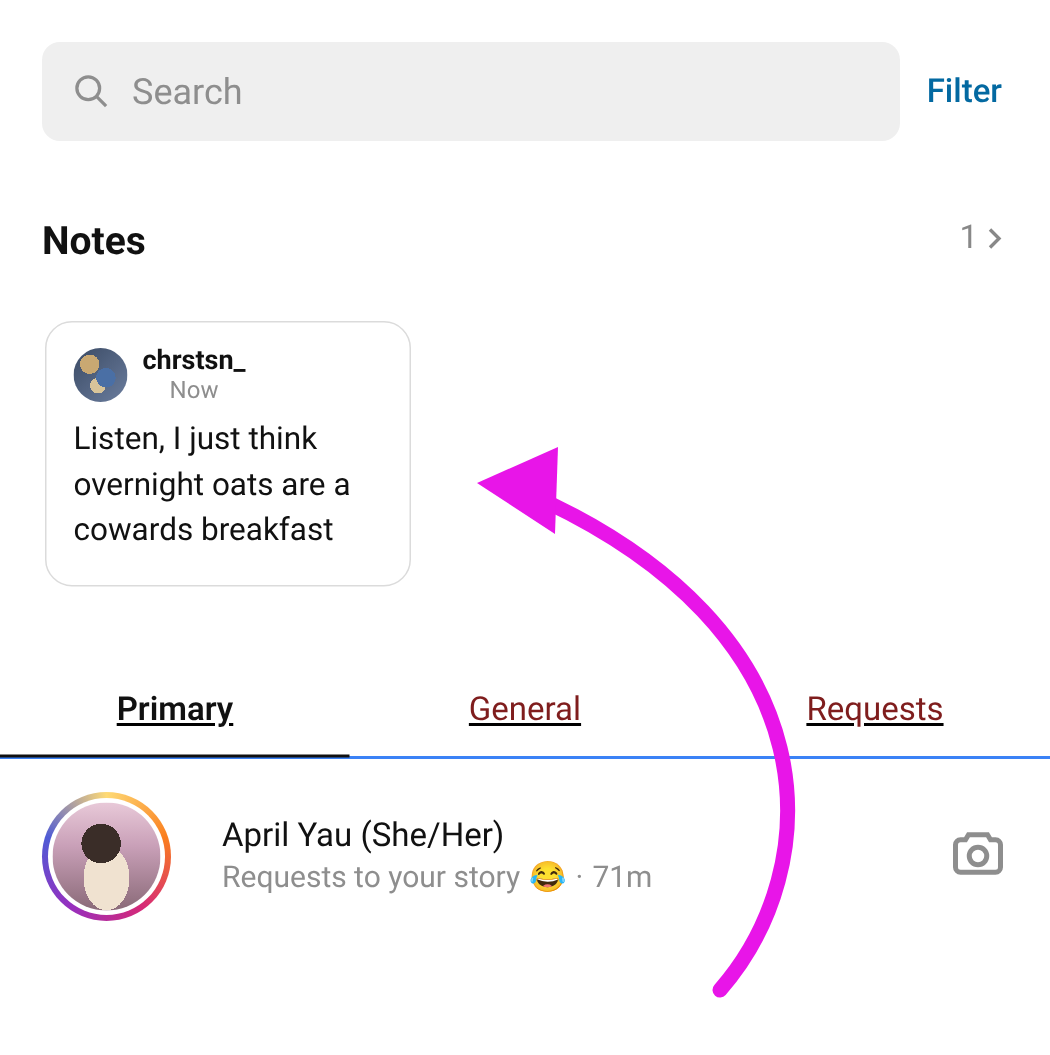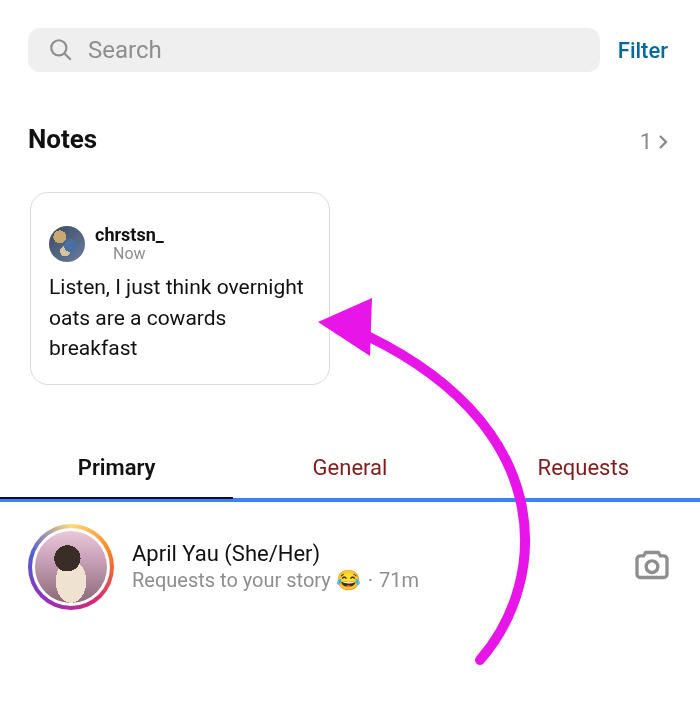--- a/index.html
+++ b/index.html
@@ -14,62 +14,63 @@
   .topbar {
     display: flex;
     align-items: center;
     padding: 28px 28px 0 28px;
     gap: 18px;
   }
   .search-box {
     flex: 1;
     background: #efefef;
     border-radius: 12px;
-    height: 44px;
+    height: 66px;
     display: flex;
     align-items: center;
     padding: 0 20px;
     gap: 14px;
   }
   .search-icon-svg { width: 26px; height: 26px; stroke: #8e8e8e; fill: none; stroke-width: 2; }
   .search-placeholder { color: #8e8e8e; font-size: 24px; font-weight: 400; }
   .filter-link { color: #0369a1; font-size: 22px; font-weight: 500; cursor: pointer; padding-right: 4px;}
   .notes-header {
     display: flex;
-    align-items: flex-end;
+    align-items: flex-start;
     justify-content: space-between;
     padding: 52px 28px 0 28px;
   }
   .notes-title { font-size: 26px; font-weight: 700; color: #111; }
   .notes-count-wrap { display: flex; align-items: center; gap: 2px; color: #888; font-size: 22px; }
   .chevron-svg { width: 18px; height: 18px; stroke: #888; fill: none; stroke-width: 3; }
   .note-card {
     margin: 38px 0 0 30px;
-    width: 300px;
+    width: 244px;
     border: 1px solid #dbdbdb;
     border-radius: 18px;
-    padding: 32px 18px 20px 18px;
+    padding: 16px 18px 20px 18px;
     background: #fff;
   }
   .note-head { display: flex; align-items: center; gap: 10px; margin-bottom: 10px; }
   .note-avatar {
     width: 36px; height: 36px; border-radius: 50%;
     background: radial-gradient(circle at 30% 30%, #c9a872 0 18%, transparent 18%),
                 radial-gradient(circle at 60% 55%, #4a6fa5 0 22%, transparent 22%),
                 radial-gradient(circle at 45% 70%, #d8c49a 0 16%, transparent 16%),
                 linear-gradient(135deg, #3a4a64 0%, #6b7d9e 100%);
     flex-shrink: 0;
   }
   .note-user { font-size: 18px; font-weight: 700; color: #111; line-height: 1.1; }
   .note-time { font-size: 16px; color: #8e8e8e; line-height: 1.1; text-align: center; }
   .note-body { font-size: 21px; color: #111; line-height: 1.45; }
   .tabs {
     display: flex;
     margin-top: 54px;
-    border-bottom: 4px solid #3b82f6;
+    border-bottom: 2px solid #3b82f6;
+    text-decoration: underline;
   }
   .tab {
     flex: 1;
     text-align: center;
     padding: 16px 0 18px 0;
     font-size: 22px;
     color: #7f1d1d;
     cursor: pointer;
     position: relative;
   }
@@ -78,21 +79,21 @@
     content: "";
     position: absolute;
     left: 0; right: 0; bottom: -1px;
     height: 2px;
     background: #111;
   }
   .dm-row {
     display: flex;
     align-items: center;
     padding: 22px 28px 0 28px;
-    gap: 18px;
+    gap: 34px;
   }
   .story-ring {
     width: 86px; height: 86px; border-radius: 50%;
     background: conic-gradient(#feda75, #fa7e1e, #d62976, #962fbf, #4f5bd5, #feda75);
     display: flex; align-items: center; justify-content: center;
     cursor: pointer;
   }
   .story-ring-inner {
     width: 78px; height: 78px; border-radius: 50%; background: #fff;
     display: flex; align-items: center; justify-content: center;

